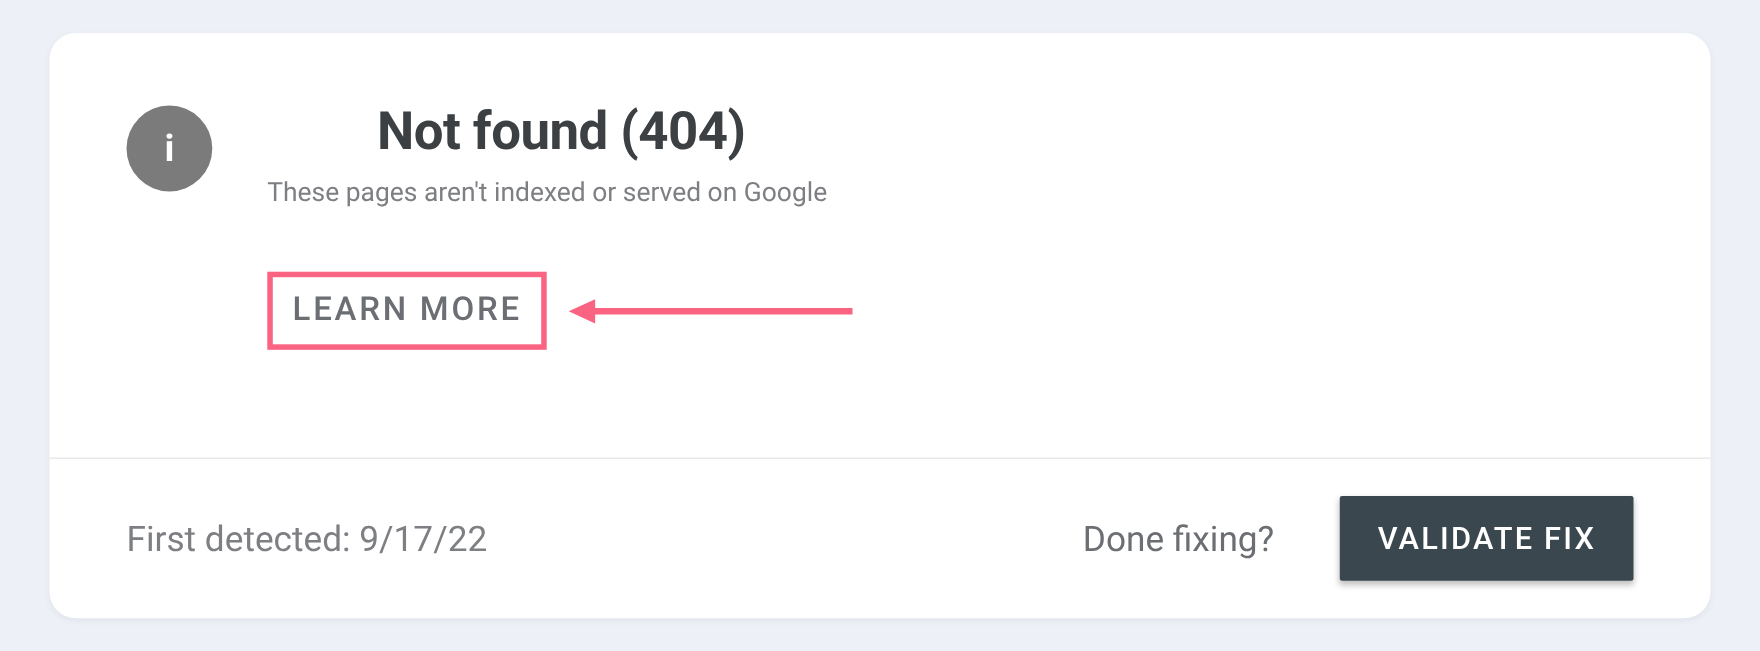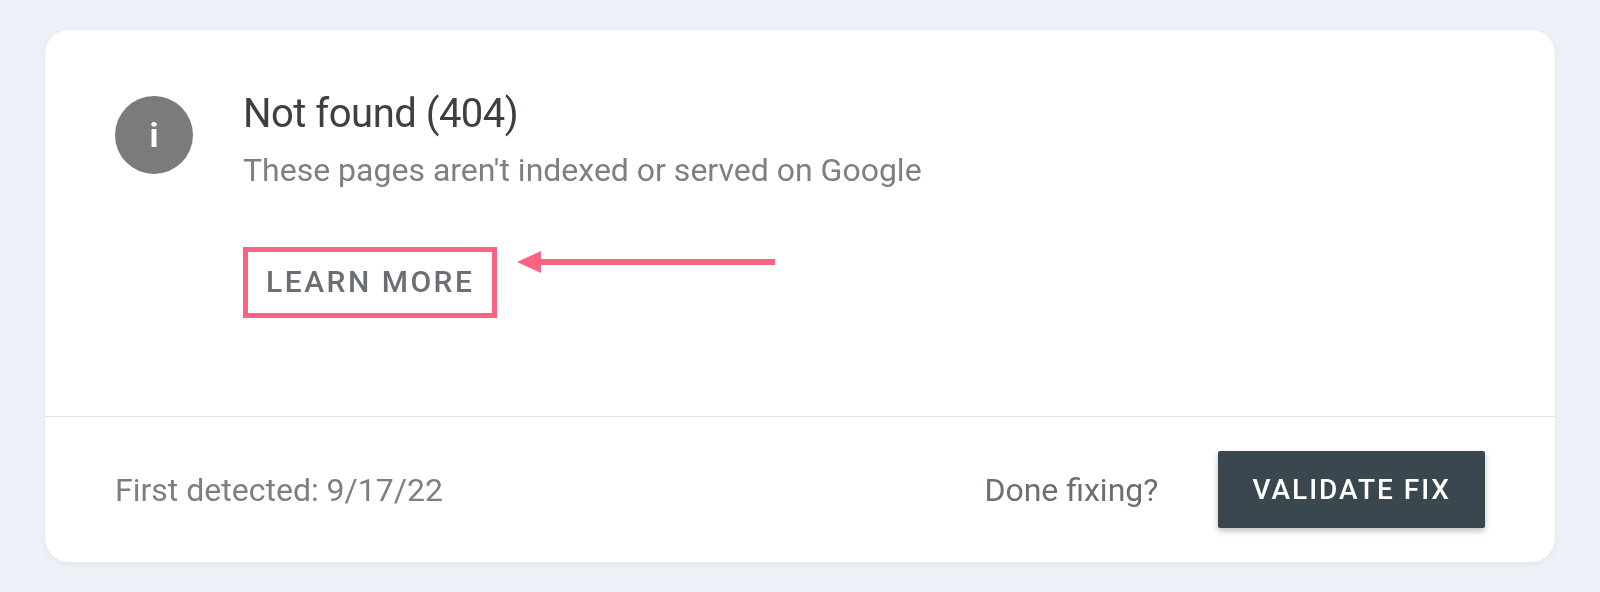--- a/index.html
+++ b/index.html
@@ -45,34 +45,35 @@
       color: #ffffff;
       font-weight: 700;
       font-size: 34px;
       font-family: Roboto, Arial, sans-serif;
     }
     .text-block {
       display: flex;
       flex-direction: column;
     }
     .title {
-      font-size: 40px;
+      font-size: 48px;
       color: #3c4043;
-      font-weight: 400;
+      font-weight: 700;
       letter-spacing: -0.5px;
+      text-align: center;
     }
     .subtitle {
-      font-size: 32px;
+      font-size: 24px;
       color: #7d7f83;
       margin-top: 14px;
       font-weight: 400;
     }
     .learn-row {
       display: flex;
-      align-items: flex-start;
+      align-items: center;
       margin-top: 58px;
     }
     .learn-more {
       border: 5px solid #fb6382;
       padding: 12px 18px 14px 18px;
       font-size: 30px;
       letter-spacing: 2.5px;
       color: #6b6e72;
       font-weight: 500;
       text-transform: uppercase;

